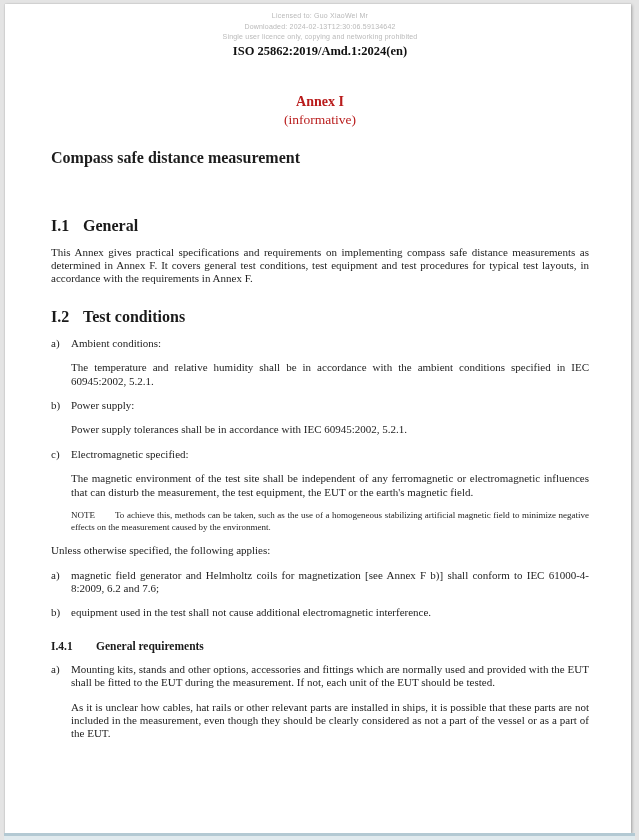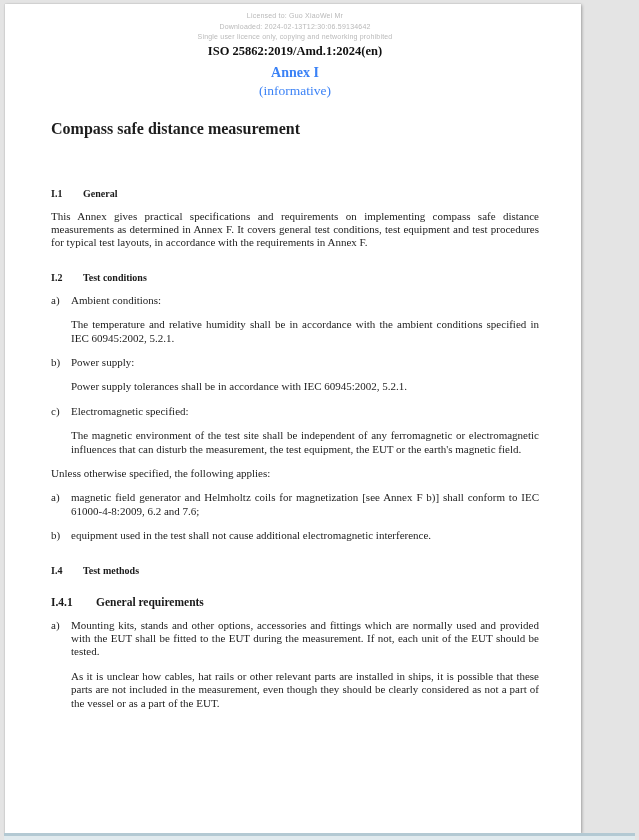--- a/index.html
+++ b/index.html
@@ -6,21 +6,21 @@
   body {
     width: 639px; height: 840px;
     background: #e4e4e4;
     font-family: "Liberation Serif", serif;
     overflow: hidden;
     position: relative;
   }
   .page {
     position: absolute;
     left: 5px; top: 4px;
-    width: 576px; height: 829px;
+    width: 626px; height: 829px;
     background: #ffffff;
     box-shadow: 1px 1px 3px rgba(0,0,0,0.28), 0 0 1px rgba(0,0,0,0.2);
     box-sizing: border-box;
     padding: 7px 42px 0 46px;
   }
   .license-header {
     text-align: center;
     font-family: "Liberation Sans", sans-serif;
     font-size: 7px;
     line-height: 10.5px;
@@ -29,35 +29,35 @@
   }
   .doc-ref {
     text-align: center;
     font-size: 12.5px;
     font-weight: bold;
     color: #111;
     margin-top: 1px;
   }
   .annex-block {
     text-align: center;
-    margin-top: 5px;
-    color: #3b82f6;
+    margin-top: 34px;
+    color: #b91c1c;
   }
   .annex-name { font-size: 14px; font-weight: bold; line-height: 18px; }
   .annex-type { font-size: 13.5px; line-height: 18px; }
   .doc-title {
     text-align: left;
     font-size: 16px;
     font-weight: bold;
     color: #1d1d1d;
     margin: 20px 0 50px 0;
   }
   .sections { color: #1d1d1d; }
   .sec-h {
-    font-size: 10px;
+    font-size: 16px;
     font-weight: bold;
     margin: 22px 0 0 0;
     color: #1a1a1a;
   }
   .sec-h.sub { font-size: 11.5px; margin-top: 20px; }
   .sec-h .sec-num { display: inline-block; min-width: 32px; }
   .sec-h.sub .sec-num { min-width: 45px; }
   .para {
     font-size: 11px;
     line-height: 13.4px;
@@ -118,30 +118,30 @@
       <div class="li-row">
         <span class="li-label">b)</span>
         <div class="li-text">Power supply:</div>
       </div>
       <p class="para ind">Power supply tolerances shall be in accordance with IEC 60945:2002, 5.2.1.</p>
       <div class="li-row">
         <span class="li-label">c)</span>
         <div class="li-text">Electromagnetic specified:</div>
       </div>
       <p class="para ind">The magnetic environment of the test site shall be independent of any ferromagnetic or electromagnetic influences that can disturb the measurement, the test equipment, the EUT or the earth's magnetic field.</p>
+      <p class="note"><span class="note-label">NOTE</span><span class="note-text">To achieve this, methods can be taken, such as the use of a homogeneous stabilizing artificial magnetic field to minimize negative effects on the measurement caused by the environment.</span></p>
       <p class="para">Unless otherwise specified, the following applies:</p>
       <div class="li-row">
         <span class="li-label">a)</span>
         <div class="li-text">magnetic field generator and Helmholtz coils for magnetization [see Annex F b)] shall conform to IEC 61000-4-8:2009, 6.2 and 7.6;</div>
       </div>
       <div class="li-row">
         <span class="li-label">b)</span>
         <div class="li-text">equipment used in the test shall not cause additional electromagnetic interference.</div>
       </div>
-      <div class="sec-h"><span class="sec-num">I.4</span><span class="sec-title">Test methods</span></div>
       <div class="sec-h sub"><span class="sec-num">I.4.1</span><span class="sec-title">General requirements</span></div>
       <div class="li-row">
         <span class="li-label">a)</span>
         <div class="li-text">Mounting kits, stands and other options, accessories and fittings which are normally used and provided with the EUT shall be fitted to the EUT during the measurement. If not, each unit of the EUT should be tested.</div>
       </div>
       <p class="para ind">As it is unclear how cables, hat rails or other relevant parts are installed in ships, it is possible that these parts are not included in the measurement, even though they should be clearly considered as not a part of the vessel or as a part of the EUT.</p>
     </div>
 </div>
 
 <div class="next-page-edge">

